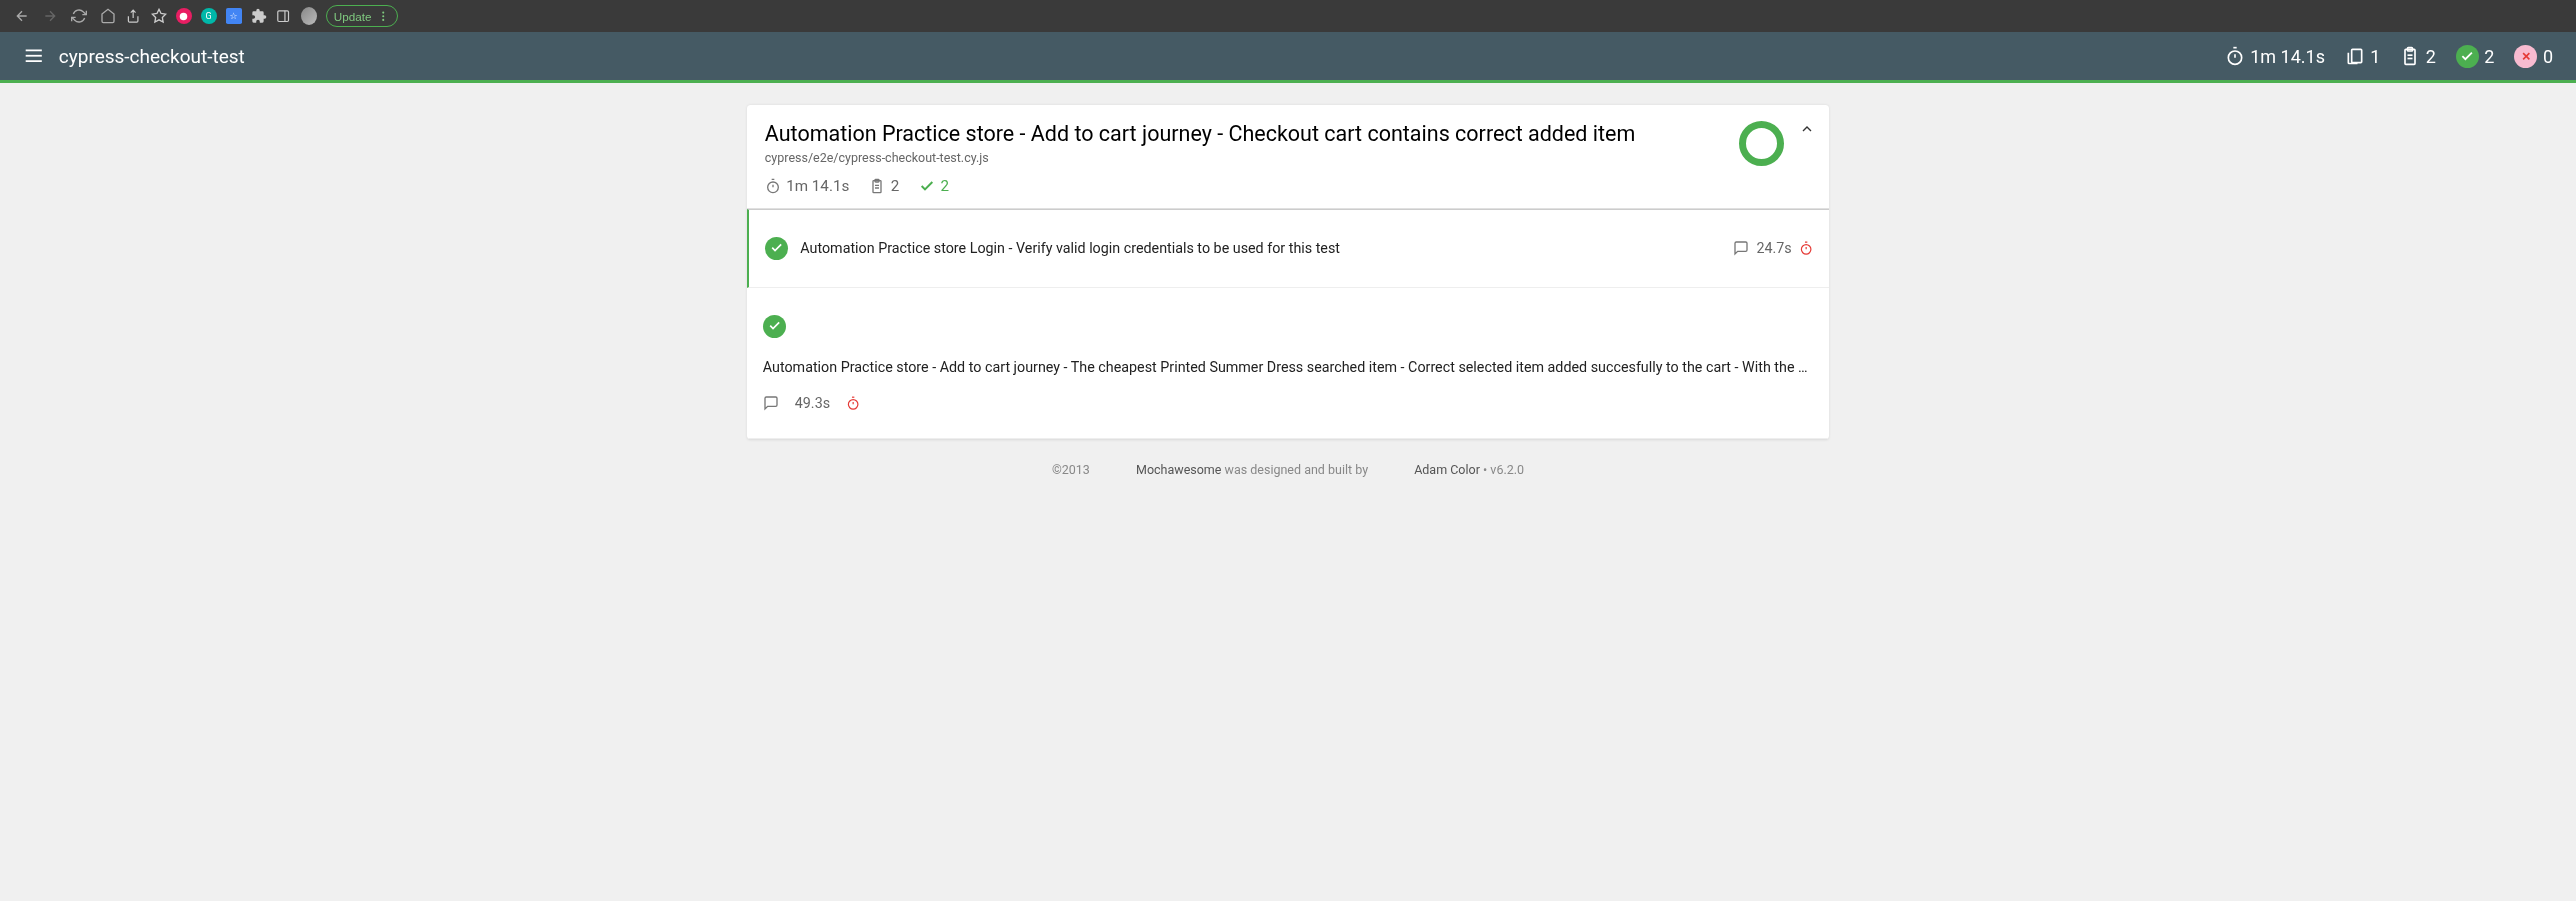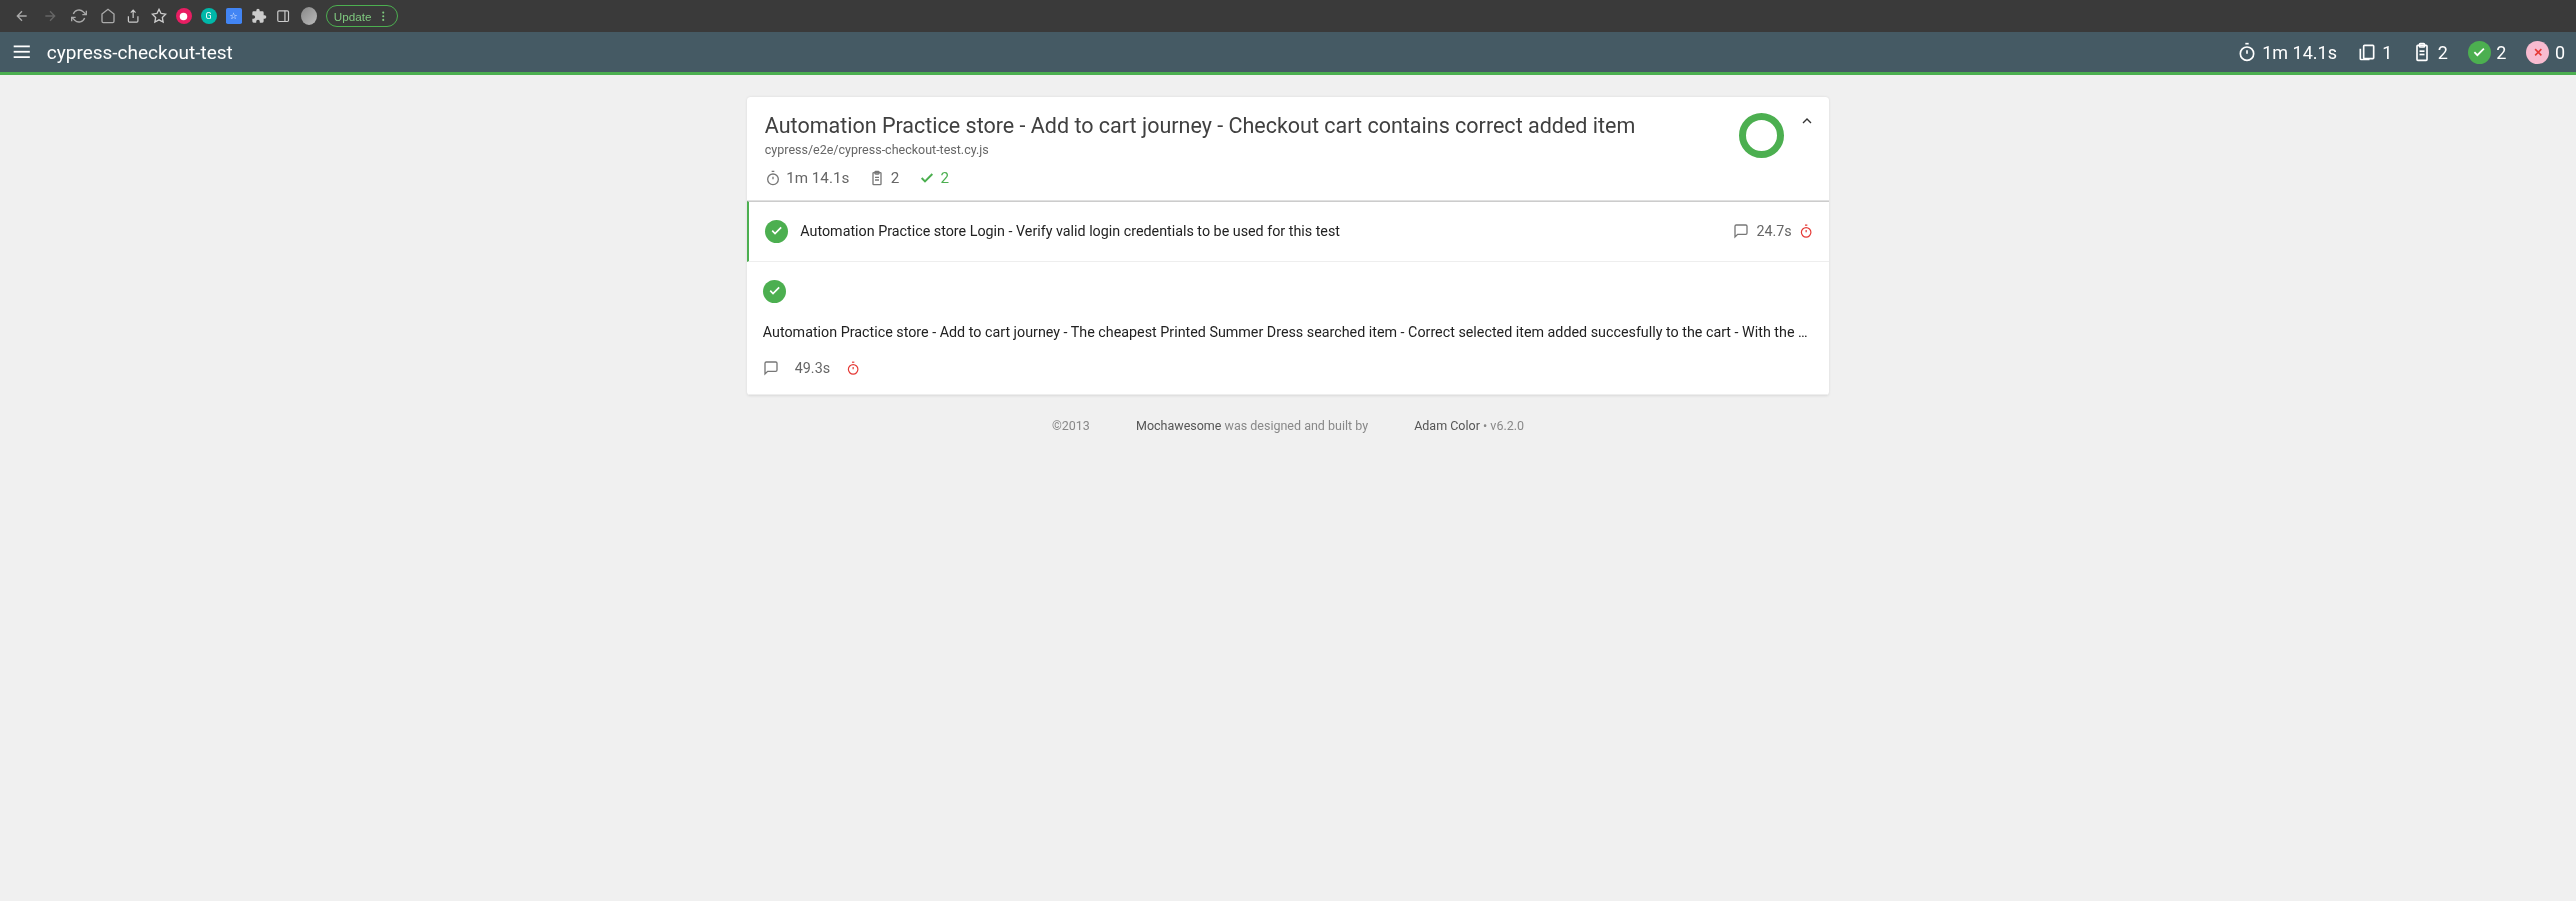--- a/index.html
+++ b/index.html
@@ -45,22 +45,22 @@
       gap: 6px;
       cursor: pointer;
     }
     
     
     .app-header {
       background: #455a64;
       color: white;
       display: flex;
       align-items: center;
-      padding: 0 11px;
-      height: 40px;
+      padding: 0 23px;
+      height: 48px;
       position: relative;
     }
     .app-header::after {
       content: "";
       position: absolute;
       left: 0; right: 0; bottom: -2.7px;
       height: 2.7px;
       background: #4caf50;
     }
     .menu-btn { color: white; margin-right: 14.3px; cursor: pointer; display: flex; }
@@ -79,21 +79,21 @@
       border-radius: 3.6px;
       box-shadow: 0 0.9px 2.7px rgba(0,0,0,0.1);
       overflow: hidden;
     }
     .suite-header {
       padding: 16px 18px 12.5px;
       position: relative;
       border-bottom: 0.9px solid #e0e0e0;
       cursor: pointer;
     }
-    .suite-title { font-size: 21.5px; font-weight: 400; color: #404040; }
+    .suite-title { font-size: 21.5px; font-weight: 400; color: #000000; }
     .suite-file { font-size: 12.5px; color: #666; margin-top: 3.6px; }
     .suite-stats { display: flex; gap: 20px; margin-top: 12.5px; color: #666; font-size: 15.2px; align-items: center; }
     .suite-stat { display: flex; align-items: center; gap: 5.4px; }
     .suite-stat.passed { color: #4caf50; }
     .suite-chart {
       position: absolute;
       right: 45px;
       top: 16px;
       width: 45px; height: 45px;
       border: 7.2px solid #4caf50;
@@ -103,21 +103,21 @@
       position: absolute;
       right: 14.3px;
       top: 16px;
       color: #333;
     }
     
     .test-row {
       display: flex;
       align-items: center;
       gap: 12.5px;
-      padding: 18px 16px;
+      padding: 27px 16px;
       border-bottom: 0.9px solid #eee;
       cursor: pointer;
     }
     .test-row.active { border-left: 2.7px solid #4caf50; border-top: 0.9px solid #ccc; }
     .test-row.wrap { flex-direction: column; align-items: flex-start; }
     .test-pass-badge {
       width: 23px; height: 23px;
       background: #4caf50;
       border-radius: 50%;
       display: flex; align-items: center; justify-content: center;

